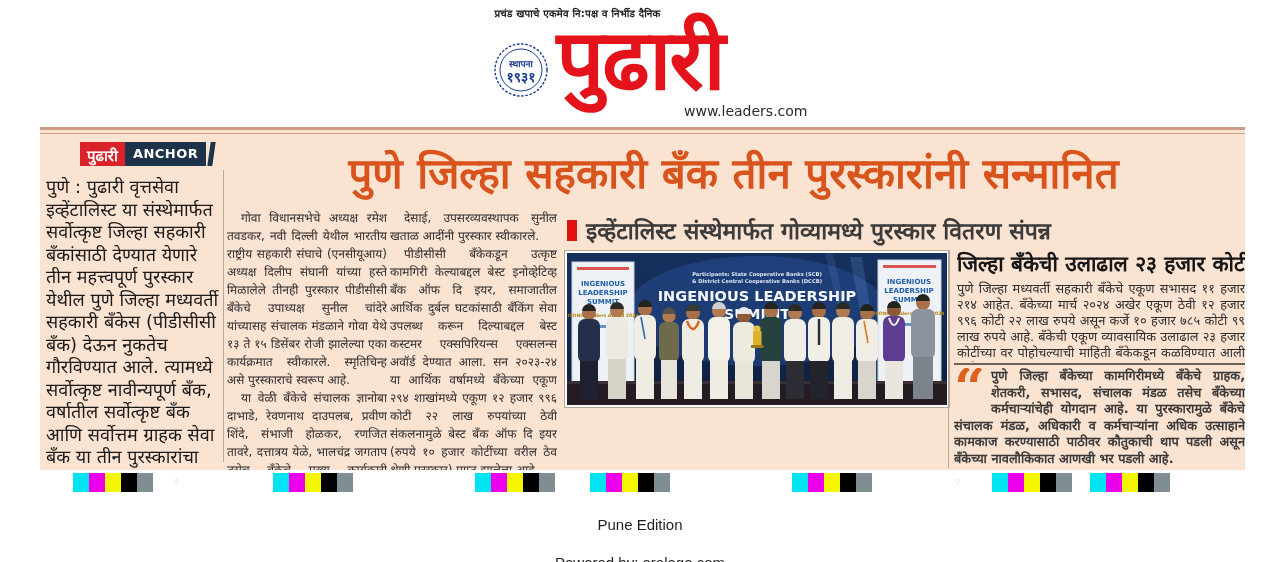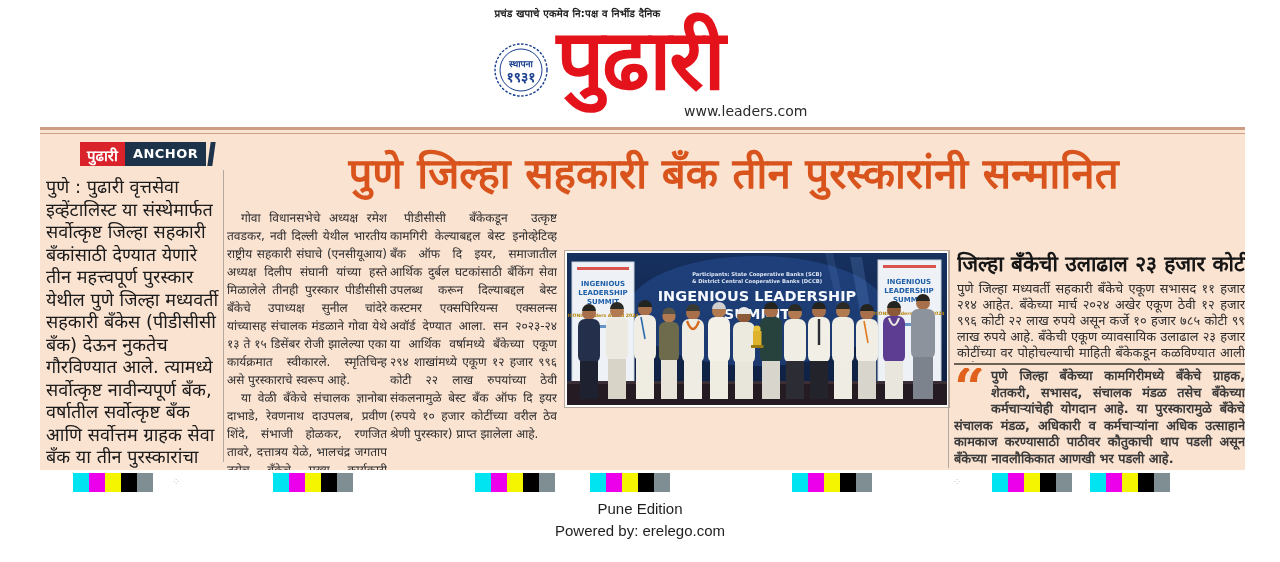--- a/index.html
+++ b/index.html
@@ -64,21 +64,21 @@
   .quote-mark{float:left;font-family:"DejaVu Serif",serif;font-size:54px;line-height:.55;
               color:#e0611c;margin:6px 6px 0 0;}
 
   
   .footer{position:absolute;left:0;top:470px;width:1280px;height:92px;background:#fff;}
   .bar-group{position:absolute;top:3px;height:19px;display:flex;}
   .bar-group .bar{width:16px;height:19px;}
   .reg-mark{position:absolute;top:6px;font-size:10px;color:#b9b9c9;opacity:.8;letter-spacing:-1px;}
   .footer-text{position:absolute;left:0;top:28px;width:1280px;text-align:center;
                font-family:"Liberation Sans",sans-serif;font-size:15px;color:#1f1f1f;line-height:22px;}
-  .footer-text div{margin:0;}
+  .footer-text div{margin:16px;}
 </style>
 </head>
 <body>
 
 <div class="page">
 
   <div class="masthead">
     <div class="tagline">प्रचंड खपाचे एकमेव नि:पक्ष व निर्भीड दैनिक</div>
     <div class="logo-text">पुढारी</div>
     <svg class="founded-badge" viewBox="0 0 58 56">
@@ -105,23 +105,28 @@
       <span>इव्हेंटालिस्ट या संस्थेमार्फत सर्वोत्कृष्ट जिल्हा सहकारी बँकांसाठी देण्यात येणारे तीन महत्त्वपूर्ण पुरस्कार येथील पुणे जिल्हा मध्यवर्ती सहकारी बँकेस (पीडीसीसी बँक) देऊन नुकतेच गौरविण्यात आले. त्यामध्ये सर्वोत्कृष्ट नावीन्यपूर्ण बँक, वर्षातील सर्वोत्कृष्ट बँक आणि सर्वोत्तम ग्राहक सेवा बँक या तीन पुरस्कारांचा समावेश आहे.</span>
     </div>
     <div class="vline-1"></div>
 
     <div class="newscol col-1">
       <p>गोवा विधानसभेचे अध्यक्ष रमेश तवडकर, नवी दिल्ली येथील भारतीय राष्ट्रीय सहकारी संघाचे (एनसीयूआय) अध्यक्ष दिलीप संघानी यांच्या हस्ते मिळालेले तीनही पुरस्कार पीडीसीसी बँकेचे उपाध्यक्ष सुनील चांदेरे यांच्यासह संचालक मंडळाने गोवा येथे १३ ते १५ डिसेंबर रोजी झालेल्या एका कार्यक्रमात स्वीकारले. स्मृतिचिन्ह असे पुरस्काराचे स्वरूप आहे.</p>
       <p>या वेळी बँकेचे संचालक ज्ञानोबा दाभाडे, रेवणनाथ दाउपलब, प्रवीण शिंदे, संभाजी होळकर, रणजित तावरे, दत्तात्रय येळे, भालचंद्र जगताप तसेच बँकेचे मुख्य कार्यकारी अधिकारी अनिरुद्ध</p>
     </div>
 
     <div class="newscol col-2">
+      <p>देसाई, उपसरव्यवस्थापक सुनील खताळ आदींनी पुरस्कार स्वीकारले.</p>
       <p>पीडीसीसी बँकेकडून उत्कृष्ट कामगिरी केल्याबद्दल बेस्ट इनोव्हेटिव्ह बँक ऑफ दि इयर, समाजातील आर्थिक दुर्बल घटकांसाठी बँकिंग सेवा उपलब्ध करून दिल्याबद्दल बेस्ट कस्टमर एक्सपिरियन्स एक्सलन्स अवॉर्ड देण्यात आला. सन २०२३-२४ या आर्थिक वर्षामध्ये बँकेच्या एकूण २९४ शाखांमध्ये एकूण १२ हजार ९९६ कोटी २२ लाख रुपयांच्या ठेवी संकलनामुळे बेस्ट बँक ऑफ दि इयर (रुपये १० हजार कोटींच्या वरील ठेव श्रेणी पुरस्कार) प्राप्त झालेला आहे.</p>
     </div>
 
+    <div class="subheadline">
+      <span class="subhead-bullet"></span>
+      <span class="txt">इव्हेंटालिस्ट संस्थेमार्फत गोव्यामध्ये पुरस्कार वितरण संपन्न</span>
+    </div>
 
     <div class="photo-wrap">
       <svg viewBox="0 0 380 152" preserveAspectRatio="none">
         <defs>
           <linearGradient id="bgGrad" x1="0" y1="0" x2="0" y2="1">
             <stop offset="0" stop-color="#16305e"></stop>
               <stop offset="1" stop-color="#0e1f3f"></stop>
           </linearGradient>
         </defs>
         <g>

